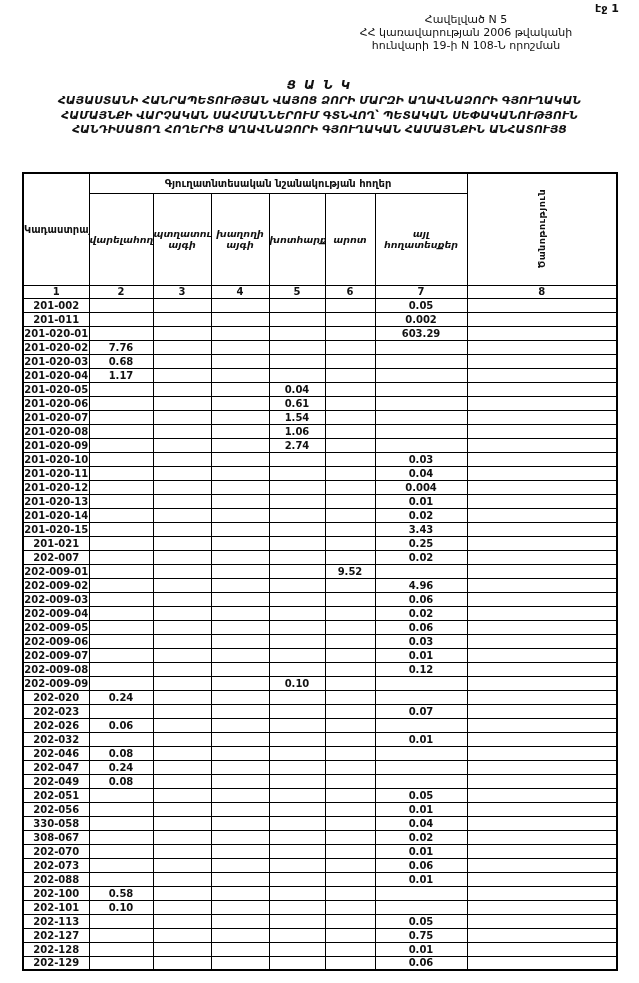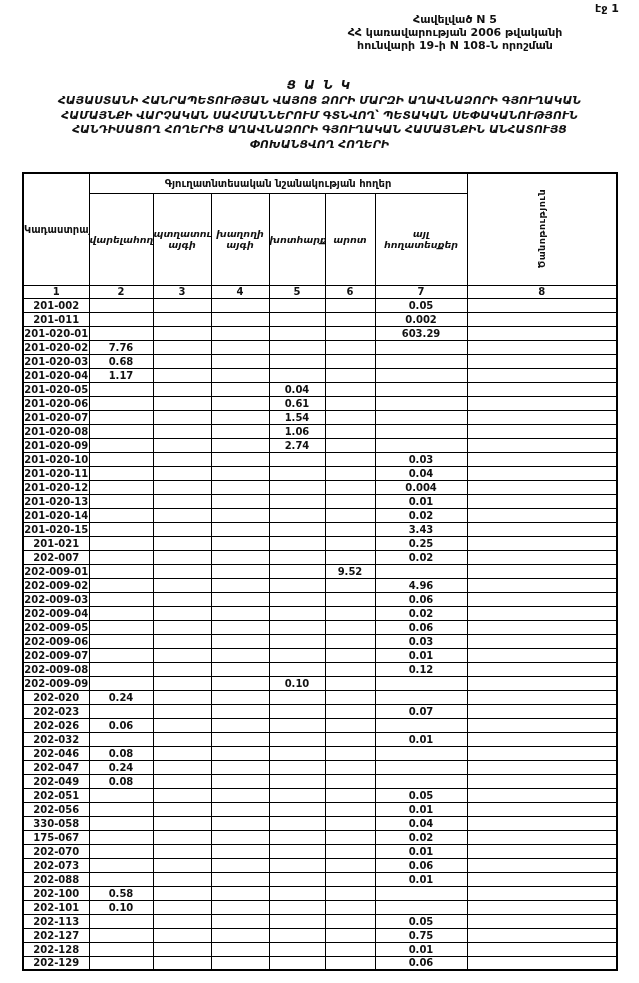--- a/index.html
+++ b/index.html
@@ -9,22 +9,22 @@
     color:#111;
     position:relative;
     font-weight:bold;
     -webkit-font-smoothing:none;
   }
   .page-label {
     position:absolute; top:2px; right:20px;
     font-size:11px; font-weight:bold;
   }
   .doc-header {
-    position:absolute; top:13px; left:295px; width:320px;
-    text-align:center; font-size:11px; line-height:13px; font-weight:bold;
+    position:absolute; top:13px; left:306px; width:320px;
+    text-align:center; font-size:11px; line-height:13px; font-weight:normal;
   }
   .doc-title {
     position:absolute; top:78px; left:10px; width:619px;
     text-align:center; font-weight:bold;font-style:italic;
   }
   .doc-title .ttl-word { font-size:12px; letter-spacing:2px; margin-bottom:2px; }
   .doc-title .ttl-line { font-size:11px; line-height:14.5px; }
   table.land-table {
     position:absolute; top:172px; left:22px;
     width:594px; border-collapse:collapse; table-layout:fixed;
@@ -63,21 +63,20 @@
   <div>Հավելված N 5</div>
   <div>ՀՀ կառավարության 2006 թվականի</div>
   <div>հունվարի 19-ի N 108-Ն որոշման</div>
 </div>
 
 <div class="doc-title">
   <div class="ttl-word">Ց Ա Ն Կ</div>
   <div class="ttl-line">ՀԱՅԱՍՏԱՆԻ ՀԱՆՐԱՊԵՏՈՒԹՅԱՆ  ՎԱՅՈՑ ՁՈՐԻ ՄԱՐԶԻ ԱՂԱՎՆԱՁՈՐԻ ԳՅՈՒՂԱԿԱՆ</div>
   <div class="ttl-line">ՀԱՄԱՅՆՔԻ ՎԱՐՉԱԿԱՆ ՍԱՀՄԱՆՆԵՐՈՒՄ ԳՏՆՎՈՂ՝ ՊԵՏԱԿԱՆ ՍԵՓԱԿԱՆՈՒԹՅՈՒՆ</div>
   <div class="ttl-line">ՀԱՆԴԻՍԱՑՈՂ ՀՈՂԵՐԻՑ ԱՂԱՎՆԱՁՈՐԻ ԳՅՈՒՂԱԿԱՆ ՀԱՄԱՅՆՔԻՆ ԱՆՀԱՏՈՒՅՑ</div>
-  <div class="ttl-line">ՓՈԽԱՆՑՎՈՂ  ՀՈՂԵՐԻ</div>
 </div>
 
 <table class="land-table">
   <colgroup>
     <col style="width:66px">
       <col style="width:64px">
       <col style="width:58px">
       <col style="width:58px">
     <col style="width:56px">
       <col style="width:50px">
@@ -486,21 +485,21 @@
         <td class="code">330-058</td>
         <td class="val"></td>
         <td class="val"></td>
         <td class="val"></td>
         <td class="val"></td>
         <td class="val"></td>
         <td class="val">0.04</td>
         <td class="val"></td>
       </tr>
       <tr class="data-row">
-        <td class="code">175-067</td>
+        <td class="code">308-067</td>
         <td class="val"></td>
         <td class="val"></td>
         <td class="val"></td>
         <td class="val"></td>
         <td class="val"></td>
         <td class="val">0.02</td>
         <td class="val"></td>
       </tr>
       <tr class="data-row">
         <td class="code">202-070</td>

